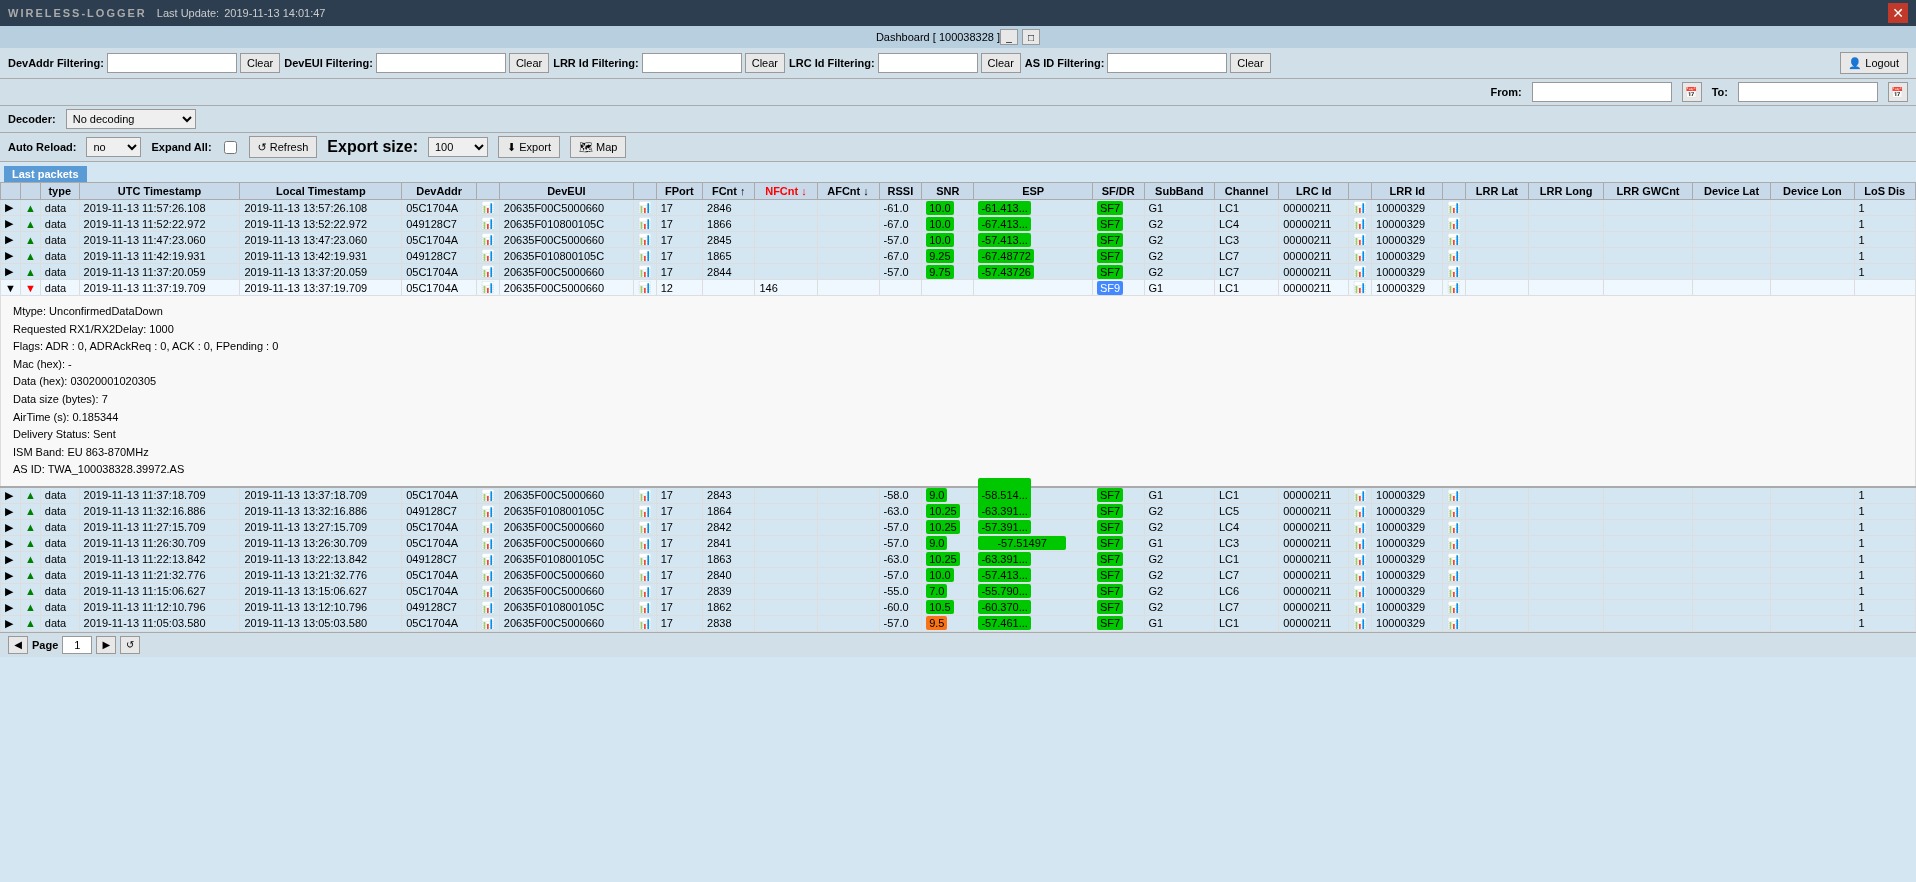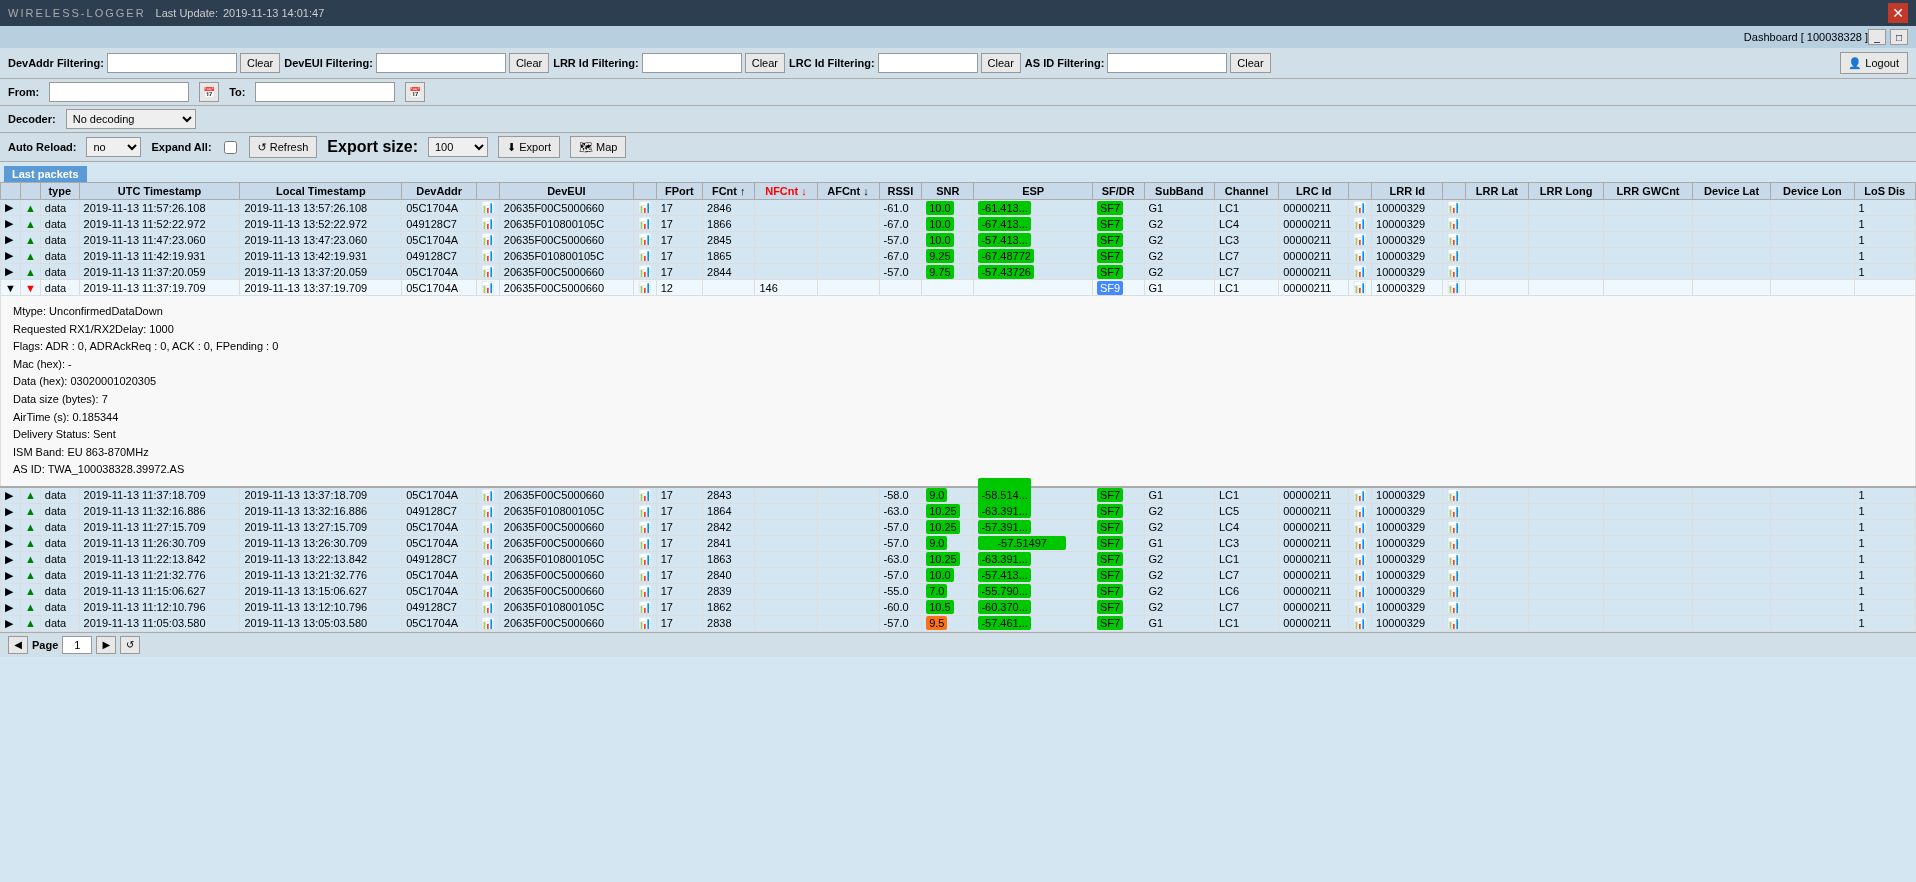--- a/index.html
+++ b/index.html
@@ -15,21 +15,21 @@
       font-size: 11px;
     }
     #title-bar .close-btn { background: #c0392b; border: none; color: white; width: 18px; height: 18px; cursor: pointer; font-size: 12px; display: flex; align-items: center; justify-content: center; }
     
     #dashboard-bar {
       background: #b8cfe0;
       padding: 3px 8px;
       font-size: 11px;
       display: flex;
       align-items: center;
-      justify-content: flex-end;
+      justify-content: center;
     }
     
     #filter-bar {
       background: #d0dfe8;
       padding: 4px 8px;
       display: flex;
       align-items: center;
       flex-wrap: wrap;
       gap: 4px;
       border-bottom: 1px solid #aaa;
@@ -40,20 +40,21 @@
     .clear-btn { background: #e8e8e8; border: 1px solid #999; padding: 1px 6px; font-size: 11px; cursor: pointer; height: 20px; }
     .logout-btn { background: #e8e8e8; border: 1px solid #999; padding: 1px 8px; font-size: 11px; cursor: pointer; height: 22px; display: flex; align-items: center; gap: 3px; }
     
     #from-to-bar {
       background: #d0dfe8;
       padding: 3px 8px;
       display: flex;
       align-items: center;
       gap: 10px;
       border-bottom: 1px solid #aaa;
+      justify-content: flex-end;
     }
     .from-to-label { font-weight: bold; font-size: 11px; }
     .date-input { width: 140px; height: 20px; border: 1px solid #999; padding: 1px 3px; font-size: 11px; }
     .cal-btn { background: #e8e8e8; border: 1px solid #999; width: 20px; height: 20px; cursor: pointer; font-size: 10px; display: flex; align-items: center; justify-content: center; }
     
     #decoder-bar {
       background: #d0dfe8;
       padding: 3px 8px;
       display: flex;
       align-items: center;
@@ -137,21 +138,21 @@
     .page-label { font-size: 11px; font-weight: bold; }
     .refresh-small { background: #e8e8e8; border: 1px solid #999; width: 20px; height: 18px; cursor: pointer; font-size: 10px; display: flex; align-items: center; justify-content: center; }
   </style>
 </head>
 <body>
 
 
 
 <div id="title-bar">
   <div style="display:flex;align-items:center;">
-    <span style="letter-spacing:2px;font-weight:normal;color:#aaa;text-align:right;">WIRELESS-LOGGER</span>
+    <span style="letter-spacing:2px;font-weight:bold;color:#aaa;text-align:right;">WIRELESS-LOGGER</span>
     <span style="margin-left:10px;color:#ccc;">Last Update:</span>
     <span style="margin-left:5px;color:#ccc;">2019-11-13 14:01:47</span>
   </div>
   <button class="close-btn" style="background:#c0392b;border:none;color:white;width:20px;height:20px;cursor:pointer;font-size:14px;">✕</button>
 </div>
 
 <div id="dashboard-bar">
   <span>Dashboard [ 100038328 ]</span>
   <div style="display:flex;gap:4px;">
     <button style="background:#e8e8e8;border:1px solid #999;width:18px;height:16px;cursor:pointer;font-size:10px;">_</button>

